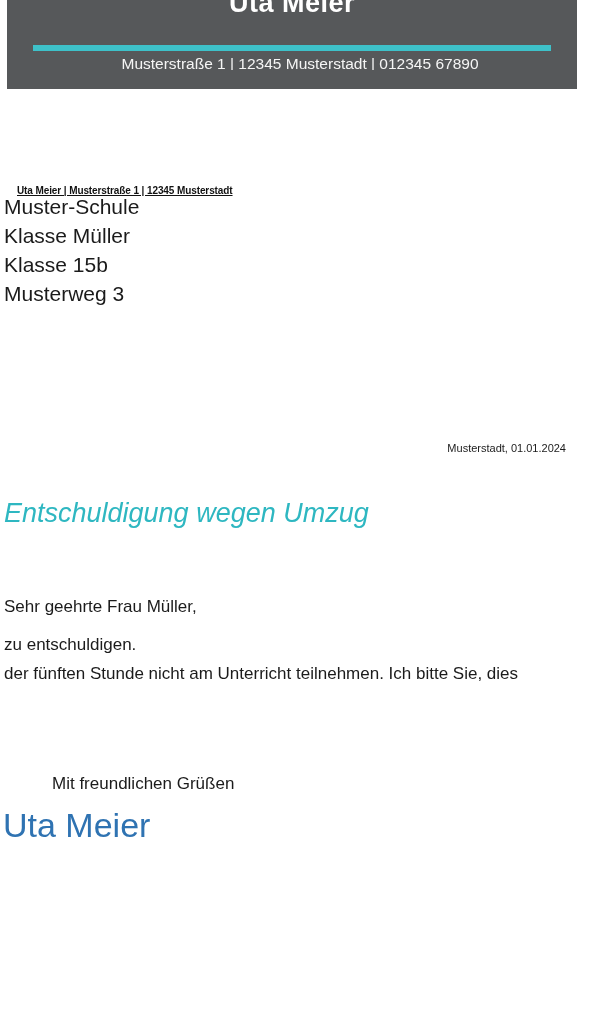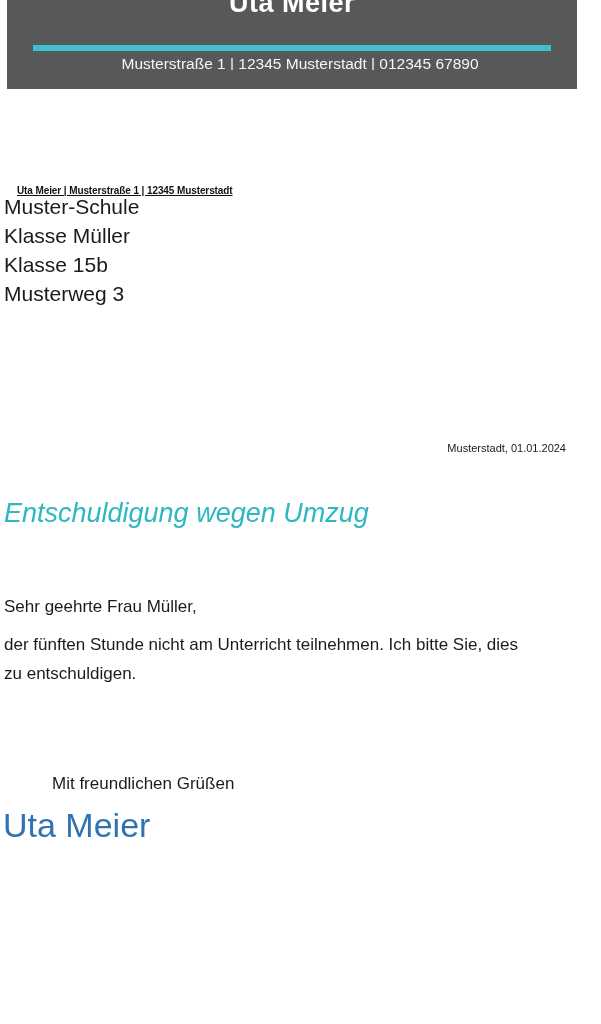--- a/index.html
+++ b/index.html
@@ -177,22 +177,22 @@
     <div class="recipient-line">Musterweg 3</div>
   </div>
 
   <div class="date-line">Musterstadt, 01.01.2024</div>
 
   <div class="subject-heading">Entschuldigung wegen Umzug</div>
 
   <div class="salutation">Sehr geehrte Frau Müller,</div>
 
   <div class="body-paragraph">
+    <div class="para-line">zu entschuldigen.</div>
     <div class="para-line">der fünften Stunde nicht am Unterricht teilnehmen. Ich bitte Sie, dies</div>
-    <div class="para-line">zu entschuldigen.</div>
   </div>
 
   <div class="closing-line">Mit freundlichen Grüßen</div>
 
   <div class="signature-name">Uta Meier</div>
 
   <div class="footer-page-box">
     <span class="footer-page-number">1</span>
   </div>
 

